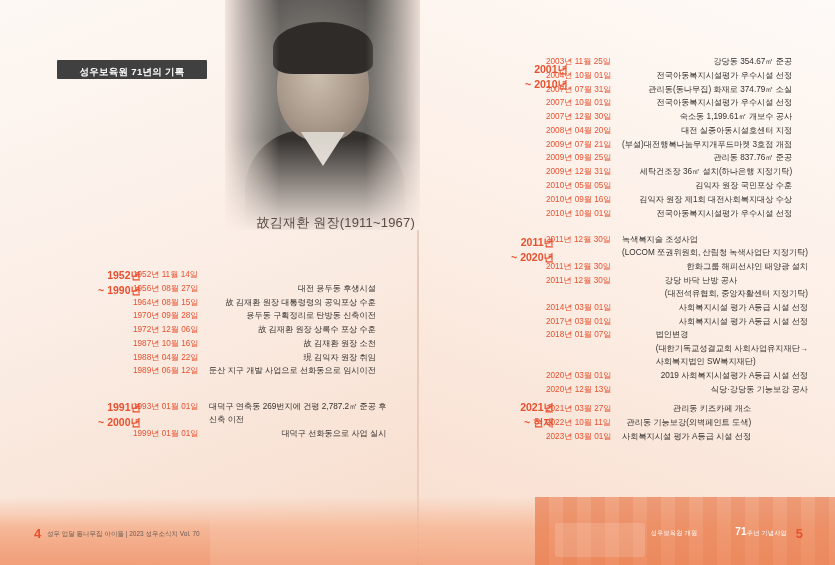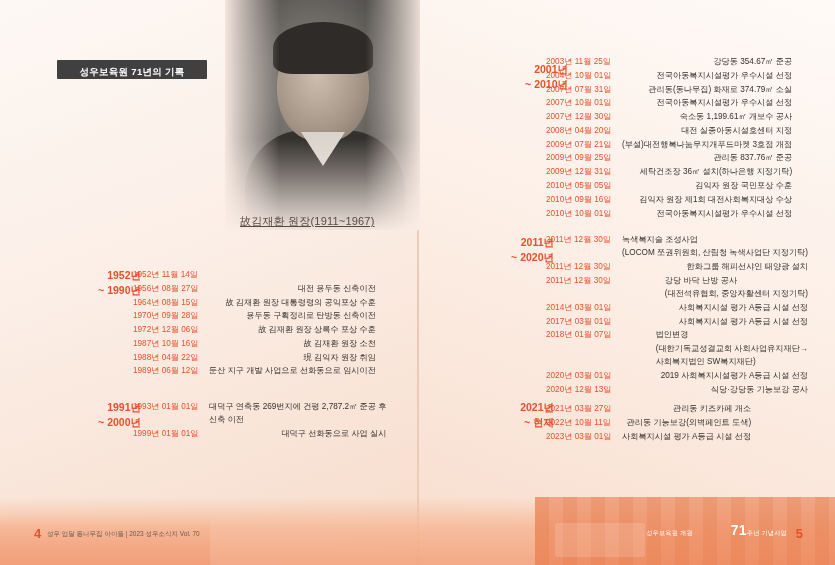--- a/index.html
+++ b/index.html
@@ -77,21 +77,21 @@
     background: #d9d4cc; transform: rotate(0deg);
     clip-path: polygon(50% 100%, 0 0, 100% 0);
   }
   .hero-fade {
     position: absolute; left: 225px; top: 0; width: 195px; height: 230px;
     background: linear-gradient(to right, rgba(252,238,230,.95) 0%, rgba(252,238,230,0) 28%, rgba(252,238,230,0) 72%, rgba(252,238,230,.9) 100%),
                 linear-gradient(to bottom, rgba(252,238,230,0) 60%, rgba(252,240,232,.95) 100%);
   }
   .photo-caption {
     position: absolute; left: 240px; top: 214px; width: 175px;
-    text-align: left; font-size: 11px; color: #5a4a42; letter-spacing: .2px; text-decoration: underline;
+    text-align: right; font-size: 13px; color: #5a4a42; letter-spacing: .2px;
   }
 
   
   .ribbon {
     position: absolute; left: 57px; top: 60px; width: 150px; height: 19px;
     background: #404040; border-radius: 1px;
     display: flex; align-items: flex-end; justify-content: center;
   }
   .ribbon span { color: #fff; font-size: 9.5px; font-weight: bold; letter-spacing: .3px; }
   .main-title {
@@ -128,21 +128,21 @@
     font-size: 6.5px; color: #6b5a52;
   }
   .pg-num-right {
     position: absolute; right: 32px; bottom: 24px;
     font-size: 13px; font-weight: bold; color: #e8502e;
   }
   .footer-right {
     position: absolute; right: 48px; bottom: 27px;
     font-size: 6.2px; color: #ffffff; letter-spacing: .2px;
   }
-  .footer-right b { font-size: 14px; margin-left: 36px; }
+  .footer-right b { font-size: 10px; margin-left: 36px; }
 </style>
 </head>
 <body>
 
 <div class="page">
 
   <div class="bg-wash-left"></div>
   <div class="bg-wash-right"></div>
   <div class="center-fold"></div>
 
@@ -161,21 +161,21 @@
 
   <div id="timeline">
       <div class="period" style="left: 57px; top: 268px; white-space: pre-line;">1952년
 ~ 1990년</div>
       <div class="entries" style="left: 133px; top: 268px;">
         <div class="entry">
           <div class="date">1952년 11월 14일</div>
         </div>
         <div class="entry">
           <div class="date">1956년 08월 27일</div>
-          <div class="txt">대전 용두동 신축이전</div>
+          <div class="txt">대전 용두동 후생시설</div>
         </div>
         <div class="entry">
           <div class="date">1964년 08월 15일</div>
           <div class="txt">故 김재환 원장 대통령령의 공익포상 수훈</div>
         </div>
         <div class="entry">
           <div class="date">1970년 09월 28일</div>
           <div class="txt">용두동 구획정리로 탄방동 신축이전</div>
         </div>
         <div class="entry">

